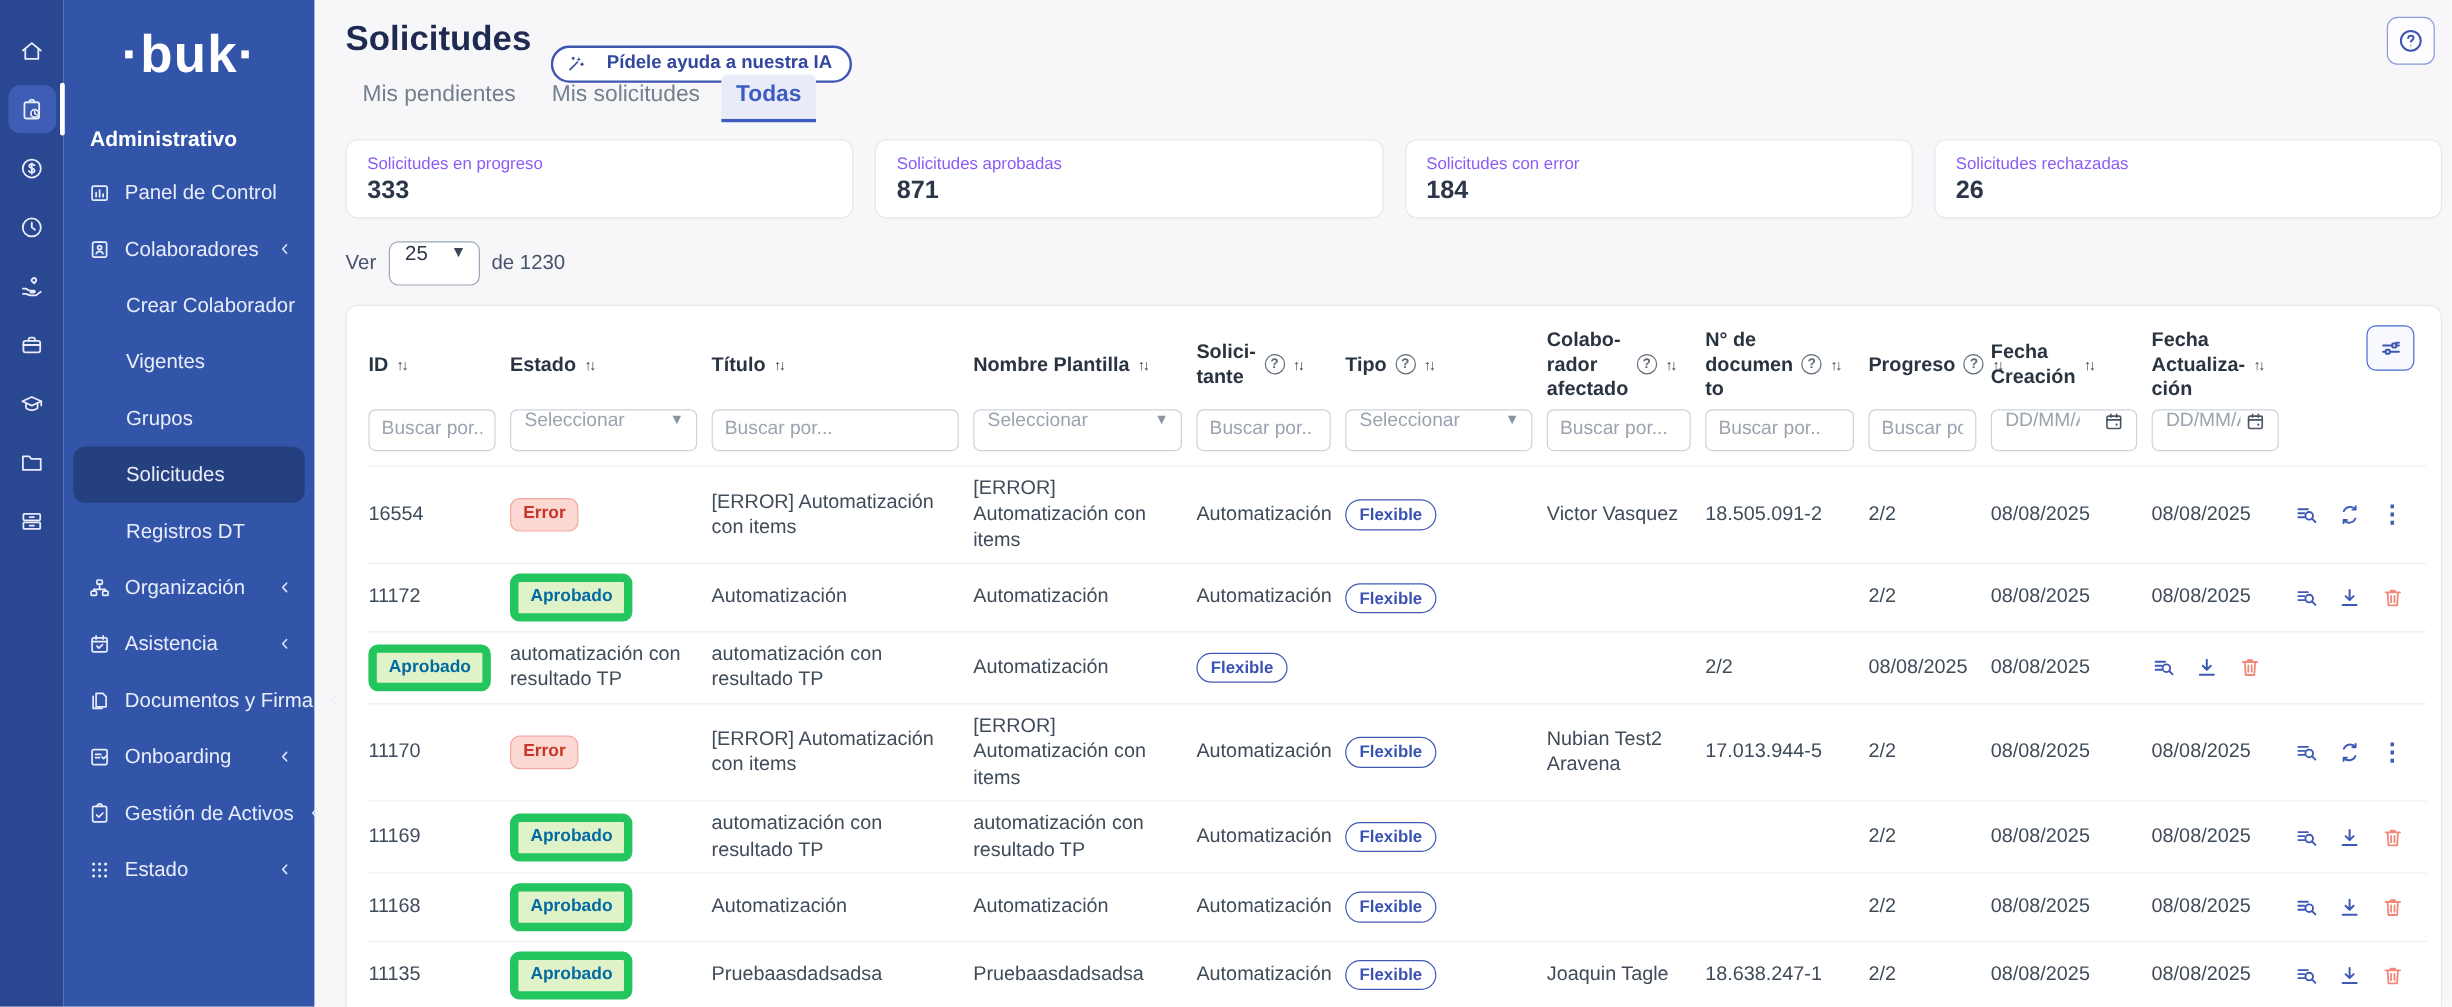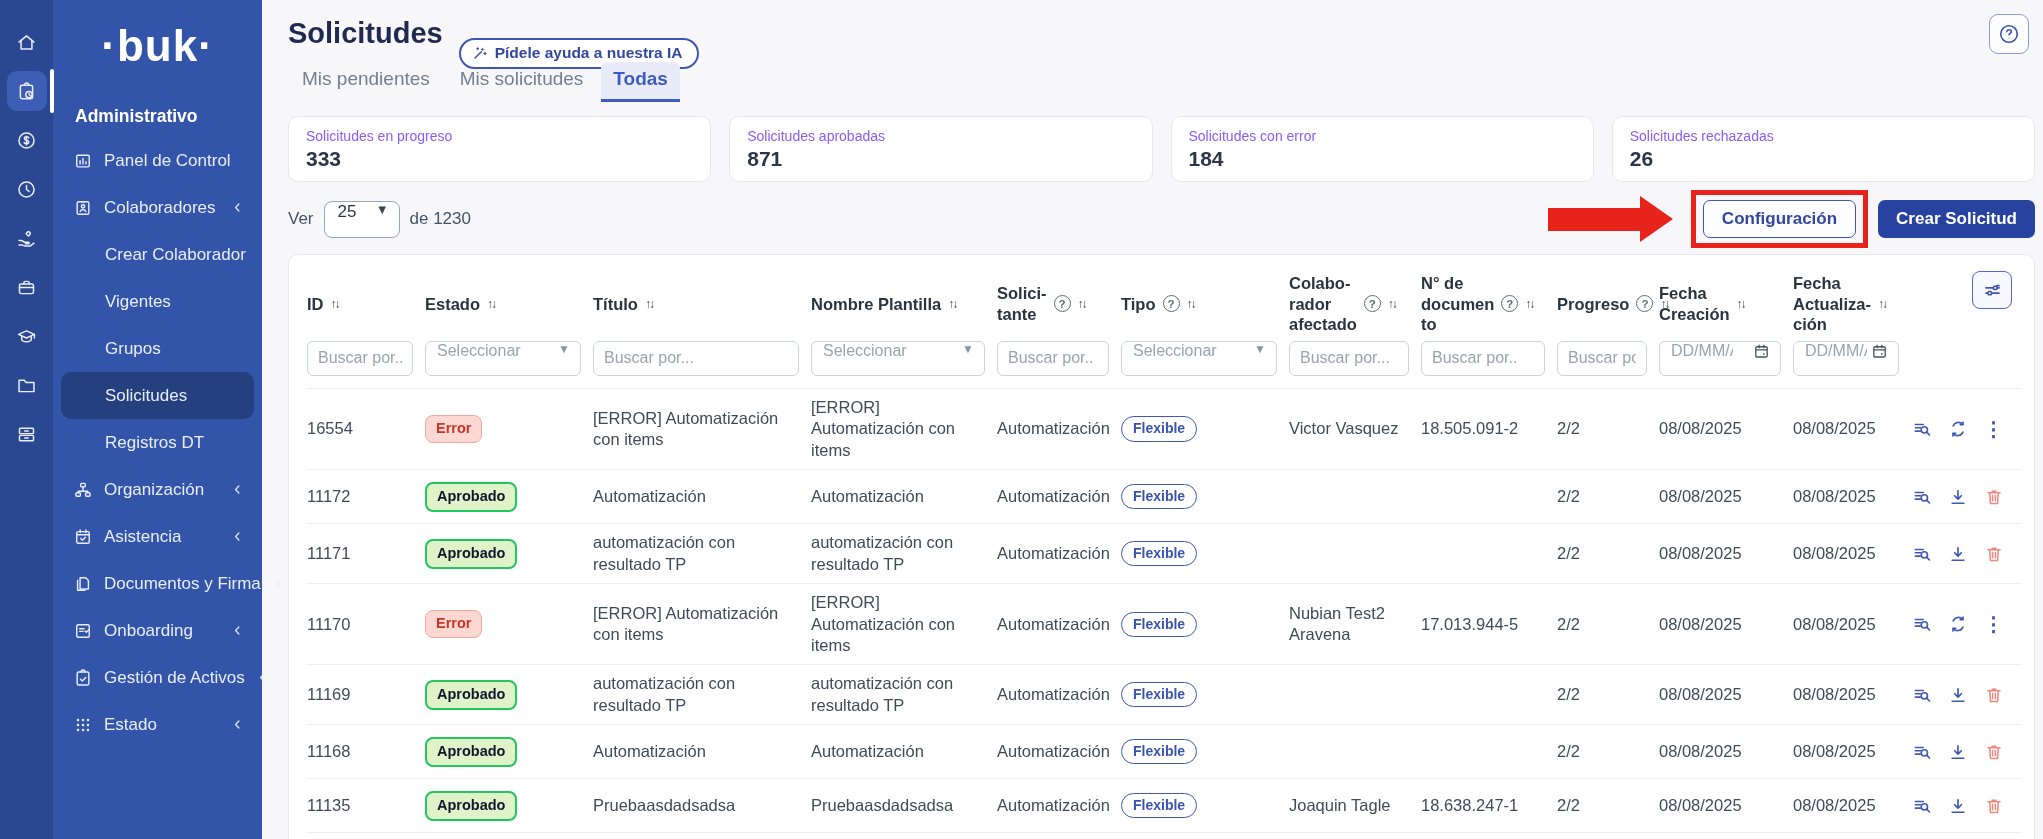--- a/index.html
+++ b/index.html
@@ -20,21 +20,21 @@
   .menu-item .mi-icon svg { width:20px; height:20px; }
   .menu-item.sub { padding-left:44px; }
   .menu-item.active { background:#24407F; }
   .menu-item .chev { margin-left:auto; width:13px; height:13px; display:flex; opacity:.95; }
   .menu-item .chev svg { width:13px; height:13px; }
 
   
   .main { position:absolute; left:262px; top:0; right:0; bottom:0; padding:14px 8px 0 26px; }
   .topbar { display:flex; align-items:center; gap:16px; height:38px; }
   .page-title { font-size:29px; font-weight:bold; color:#1F2A50; }
-  .ai-pill { display:inline-flex; align-items:center; gap:7px; border:2px solid #3E56B0; color:#32479F; border-radius:999px; padding:4px 14px 5px 11px; font-size:15.5px; font-weight:bold; background:#fff; cursor:pointer;margin-top:40px; }
+  .ai-pill { display:inline-flex; align-items:center; gap:18px; border:2px solid #3E56B0; color:#32479F; border-radius:999px; padding:4px 14px 5px 11px; font-size:15.5px; font-weight:bold; background:#fff; cursor:pointer;margin-top:40px; }
   .ai-pill svg { width:16px; height:16px; }
   .help-btn { position:absolute; top:14px; right:14px; width:40px; height:40px; border:1.5px solid #8A9BD8; border-radius:9px; background:#FDFDFF; display:flex; align-items:center; justify-content:center; color:#3E56B0; cursor:pointer; }
   .help-btn svg { width:22px; height:22px; }
 
   .tabs { display:flex; gap:6px; margin-top:10px; margin-left:2px; }
   .tab { font-size:19px; color:#75808F; padding:6px 12px 9px; cursor:pointer; border-bottom:3px solid transparent; }
   .tab.active { color:#3D5BC0; font-weight:bold; background:#E9ECF8; border-bottom-color:#3D5BC0; border-radius:6px 6px 0 0; }
 
   .stats { display:grid; grid-template-columns:repeat(4,1fr); gap:18px; margin-top:14px; }
   .stat-card { background:#fff; border:1px solid #E7E8EC; border-radius:10px; height:66px; padding:11px 17px; }
@@ -72,21 +72,21 @@
   .f-date .ph { white-space:nowrap; overflow:hidden; max-width:62px; }
   .f-date svg { width:19px; height:19px; color:#4A5563; flex:0 0 19px; }
   .sliders-btn { width:40px; height:38px; border:1.5px solid #4A69D4; background:#F7F9FF; border-radius:8px; display:flex; align-items:center; justify-content:center; color:#3E56B0; cursor:pointer; }
   .sliders-btn svg { width:21px; height:21px; }
 
   .trow { border-top:1px solid #EDEEF1; min-height:54px; }
   .cell { padding:8px 12px 8px 0; font-size:16.5px; display:flex; align-items:center; line-height:1.3; }
   .cell.actions { justify-content:flex-end; gap:15px; padding-right:26px; }
   .badge { display:inline-flex; align-items:center; font-size:14.5px; font-weight:bold; border-radius:8px; padding:3px 10px 4px; }
   .badge.error { background:#FBD9D2; color:#C8362B; border:1px solid #F0A99F; }
-  .badge.aprobado { background:#DFF2C8; color:#0f172a; border:2px solid #22c55e; }
+  .badge.aprobado { background:#DFF2C8; color:#0369a1; border:7px solid #22c55e; }
   .badge.tipo { background:#fff; color:#3A53B2; border:1.5px solid #4059B3; border-radius:999px; font-size:14px; font-weight:bold; padding:2px 11px 3px; }
   .act { width:21px; height:21px; display:inline-flex; align-items:center; justify-content:center; color:#3E58B5; cursor:pointer; }
   .act svg { width:20px; height:20px; }
   .act.trash { color:#F2887C; }
   .act.kebab { font-size:20px; font-weight:bold; line-height:1; }
 </style>
 </head>
 <body>
 
 <aside class="rail" id="rail">
@@ -358,30 +358,20 @@
 
   <div class="toolbar">
     <div class="ver-group">
       <span>Ver</span>
       <div class="select-box">
         <span>25</span>
         <span class="caret">▼</span>
       </div>
       <span>de 1230</span>
     </div>
-    <div class="toolbar-right">
-      <div class="red-arrow">
-        <div class="shaft"></div>
-          <div class="head"></div>
-      </div>
-      <div class="red-box">
-        <button class="btn btn-outline">Configuración</button>
-      </div>
-      <button class="btn btn-solid">Crear Solicitud</button>
-    </div>
   </div>
 
   <div class="card">
     <div class="tgrid" id="thead">
         <div class="th">
           <span class="lbl">ID</span>
           <span class="sort">↑↓</span>
         </div>
         <div class="th">
           <span class="lbl">Estado</span>
@@ -592,21 +582,20 @@
             </span>
             <span class="act trash">
               <svg viewBox="0 0 24 24" fill="none" stroke="currentColor" stroke-width="1.8" stroke-linecap="round" stroke-linejoin="round">
                 <path d="M4.8 6.8h14.4M9.8 6.8V5h4.4v1.8M6.8 6.8l.9 13h8.6l.9-13"></path>
                 <path d="M10.3 10.2v6.4M13.7 10.2v6.4"></path>
               </svg>
             </span>
           </div>
         </div>
         <div class="tgrid trow">
-          <div class="cell">11171</div>
           <div class="cell">
             <span class="badge aprobado">Aprobado</span>
           </div>
           <div class="cell">automatización con resultado TP</div>
           <div class="cell">automatización con resultado TP</div>
           <div class="cell">Automatización</div>
           <div class="cell">
             <span class="badge tipo">Flexible</span>
           </div>
           <div class="cell"></div>

